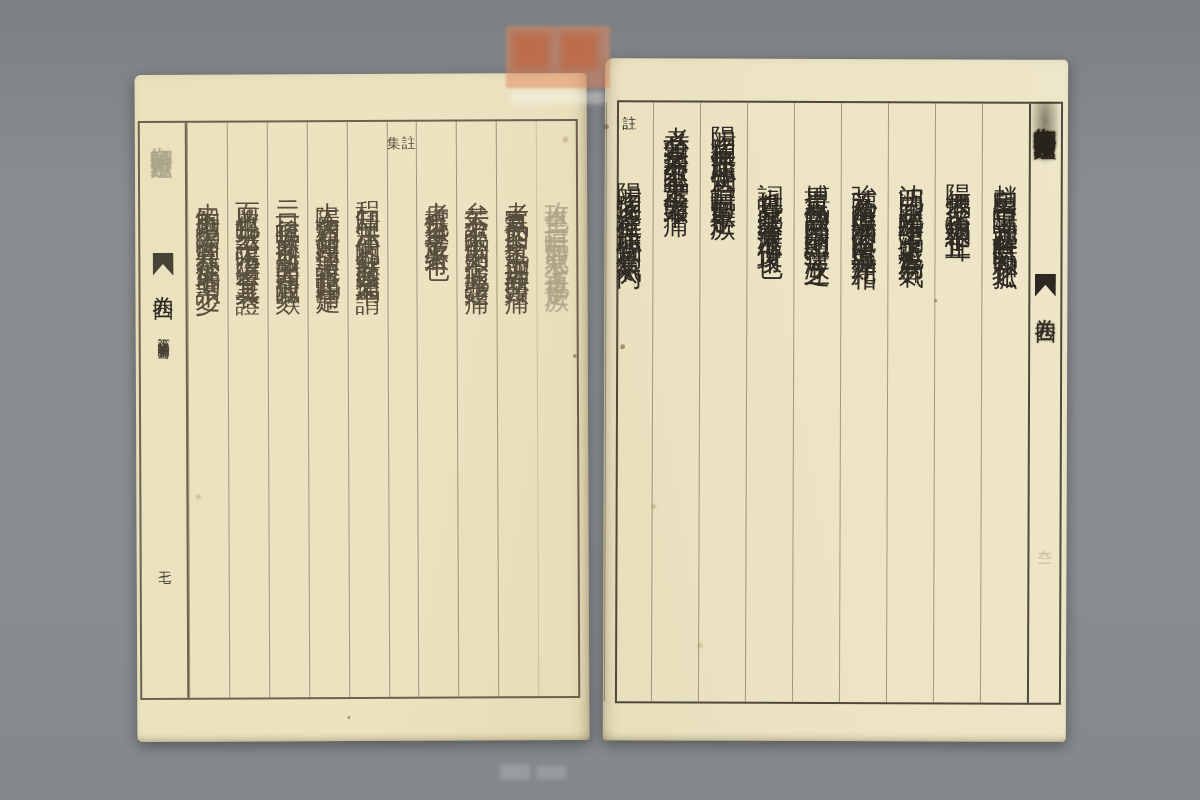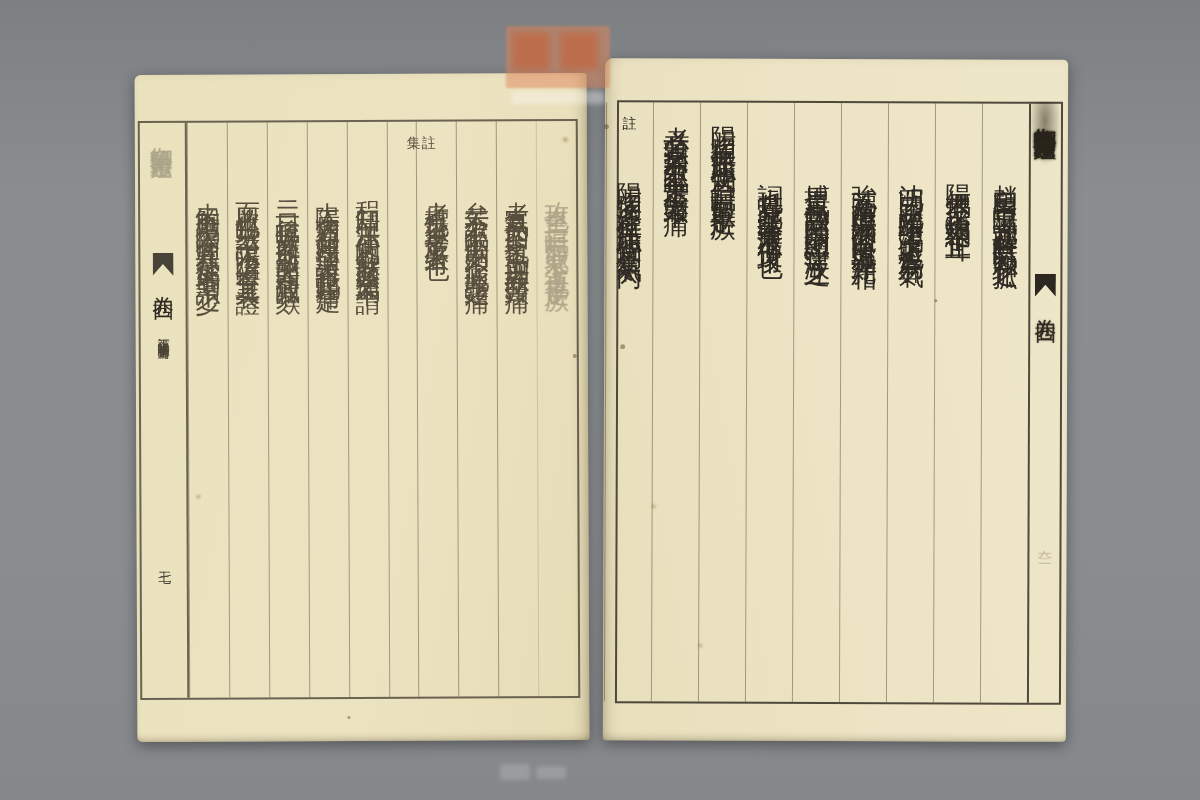--- a/index.html
+++ b/index.html
@@ -34,21 +34,21 @@
   .marker:empty{display:none;}
   .vtext{
     writing-mode:vertical-rl;text-orientation:upright;margin:60px auto 0;
     white-space:nowrap;
   }
   .col.flush .vtext{margin-top:3px;}
   .col.faded{opacity:.4;filter:blur(.4px);}
   .page-right .vtext{font-size:26px;letter-spacing:5px;line-height:46px;color:#2f2b24;}
   .page-right .marker{color:#2f2b24;}
   .page-left  .vtext{font-size:25px;letter-spacing:5.5px;line-height:39px;color:#584f3e;}
-  .page-left  .marker{color:#584f3e;margin-left:20px;}
+  .page-left  .marker{color:#584f3e;}
 
   .banxin{position:relative;flex:0 0 auto;}
   .page-right .banxin{width:30px;border-left:2px solid rgba(52,46,36,.85);}
   .page-left  .banxin{width:45px;border-right:2px solid rgba(52,46,36,.7);}
   .banxin .vt{position:absolute;left:50%;transform:translateX(-50%);writing-mode:vertical-rl;text-orientation:upright;white-space:nowrap;}
   .bx-title{top:6px;font-size:23px;letter-spacing:2px;color:#2a251d;}
   .page-right .bx-title{text-shadow:0 0 3px rgba(25,20,12,.75),0 0 1px #1c1710;}
   .page-right .banxin::before{
     content:"";position:absolute;top:-2px;left:-2px;right:0;height:64px;
     background:radial-gradient(ellipse at 50% 30%,rgba(30,24,14,.5),rgba(30,24,14,0) 72%);

